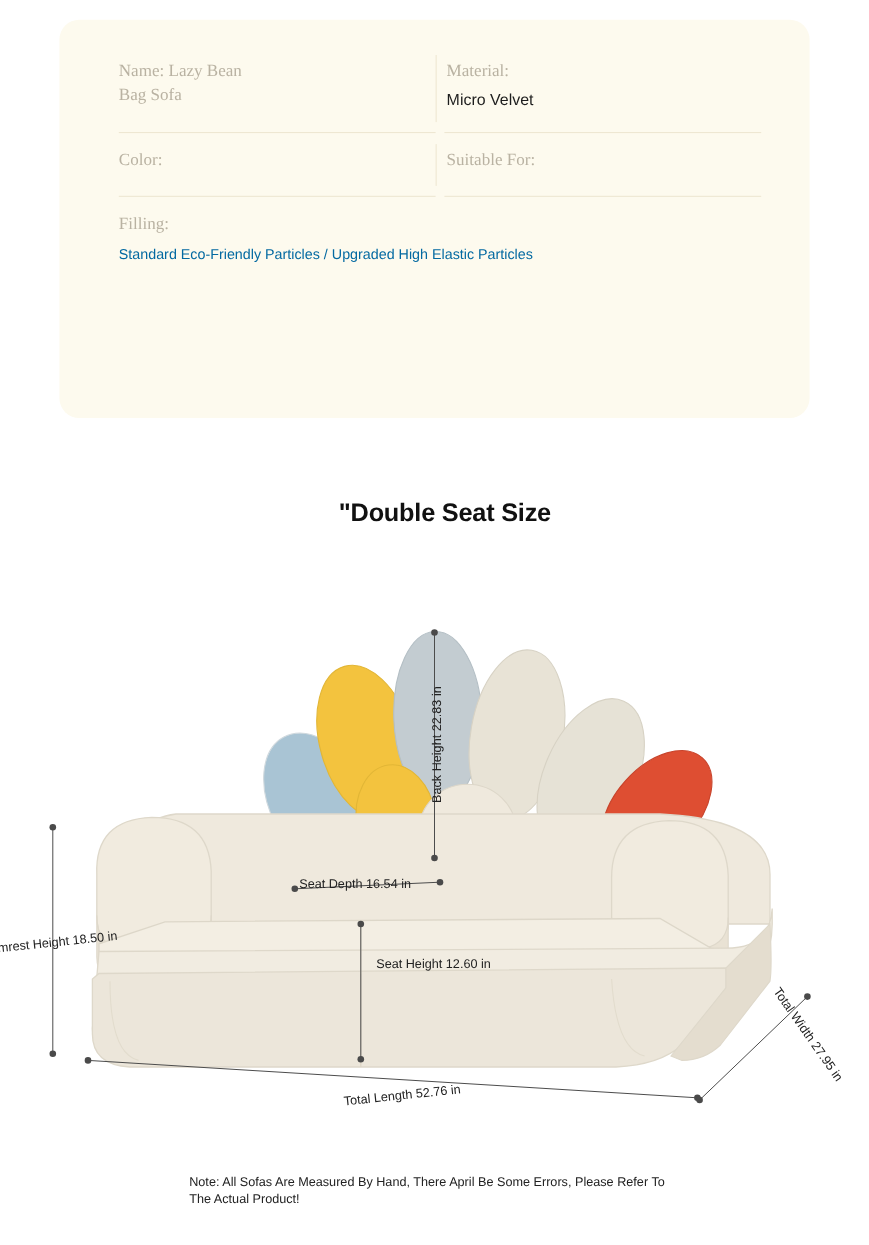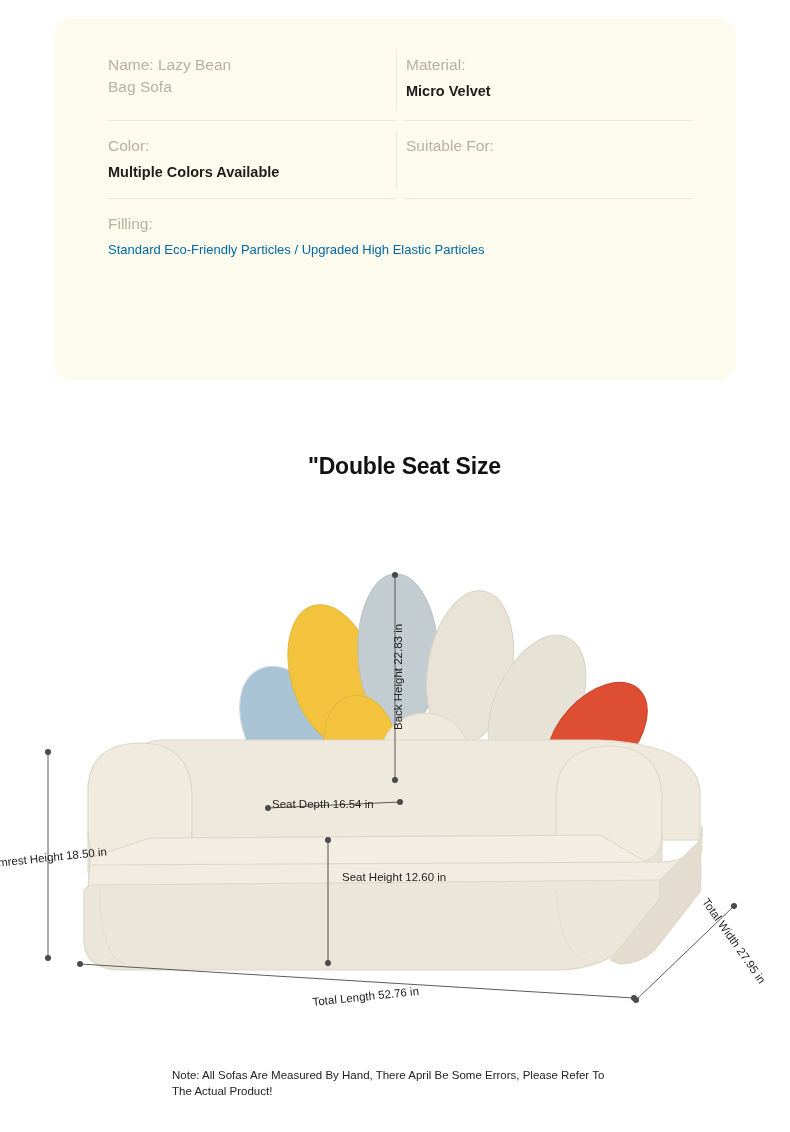--- a/index.html
+++ b/index.html
@@ -59,26 +59,27 @@
     bottom: 10px;
     width: 1px;
     background: #eee7d2;
   }
   .spec-label {
     font-size: 15.5px;
     color: #b9b2a2;
     line-height: 1.45;
     font-weight: 400;
     margin: 0 0 6px 0;
+    font-family: Liberation Serif, serif;
   }
   .spec-value {
     font-size: 14.5px;
     color: #1d1d1d;
     line-height: 1.35;
-    font-weight: 700;
+    font-weight: 400;
     margin: 0;
     max-width: 330px;
   }
   .spec-cell.name-cell .spec-label {
     max-width: 130px;
   }
   .spec-cell.filling-cell .spec-value {
     max-width: 520px;
     font-size: 13px;
     font-weight: 400;
@@ -156,21 +157,20 @@
         <div class="divider-v" style="left:0;"></div>
         <p class="spec-label">Material:</p>
         <p class="spec-value">Micro Velvet</p>
         <div class="divider-h"></div>
       </div>
     </div>
 
     <div class="spec-row">
       <div class="spec-cell half left-col">
         <p class="spec-label">Color:</p>
-        <p class="spec-value">Multiple Colors Available</p>
         <div class="divider-h"></div>
       </div>
       <div class="spec-cell half right-col">
         <div class="divider-v" style="left:0;"></div>
         <p class="spec-label">Suitable For:</p>
         <div class="divider-h"></div>
       </div>
     </div>
 
     <div class="spec-row">

